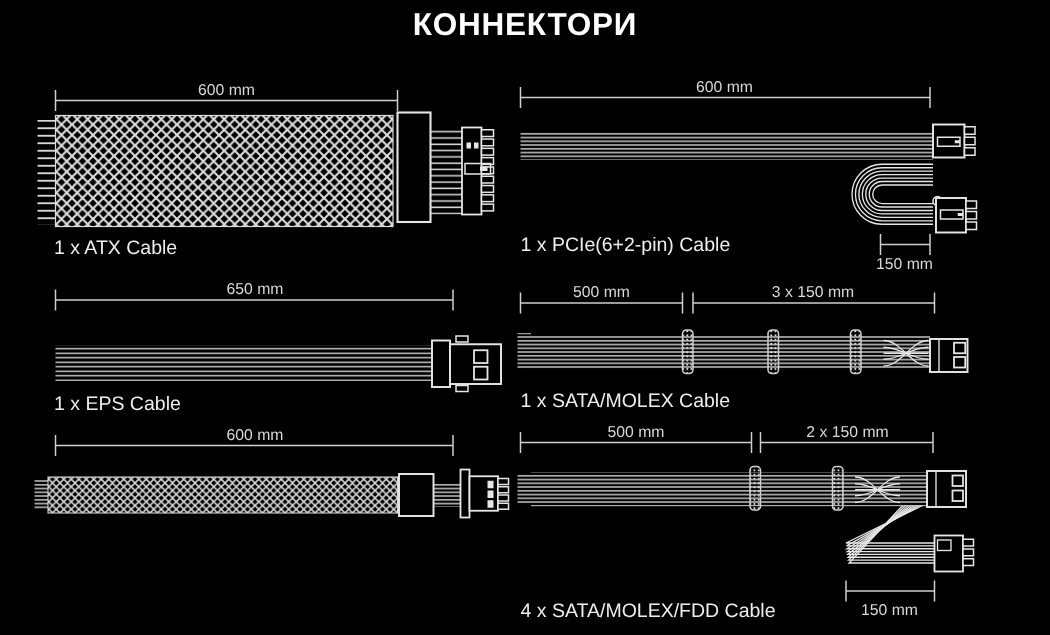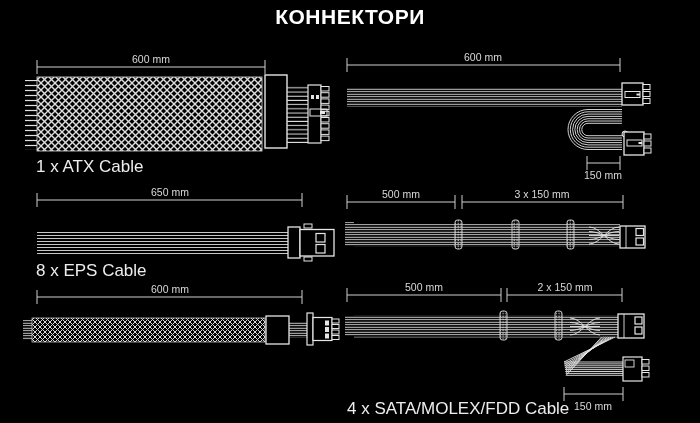--- a/index.html
+++ b/index.html
@@ -1,20 +1,20 @@
 <!DOCTYPE html>
 <html><head>
 <meta charset="utf-8">
 <style>
   html,body{margin:0;padding:0;background:#000;}
   .page{position:relative;width:700px;height:423px;background:#000;overflow:hidden;
         font-family:"Liberation Sans",sans-serif;}
   .title{position:absolute;top:5px;left:0;width:100%;text-align:center;color:#ffffff;
          font-size:21px;font-weight:bold;letter-spacing:.5px;}
-  .cable-label{position:absolute;color:#ededed;font-size:17px;white-space:nowrap;}
+  .cable-label{position:absolute;color:#ededed;font-size:13px;white-space:nowrap;}
   svg{position:absolute;overflow:visible;}
   svg text{fill:#d9d9d9;font-size:10.5px;font-family:"Liberation Sans",sans-serif;}
   .meas{stroke:#cfcfcf;stroke-width:1;}
   .ln{stroke:#e6e6e6;fill:none;}
   .box{stroke:#e6e6e6;fill:#000;}
 </style>
 </head>
 <body>
 
 <div class="page">
@@ -117,39 +117,40 @@
         <rect x="299" y="100" width="7" height="5"></rect>
       </g>
     </g>
     <g class="meas">
       <line x1="242" y1="115" x2="275" y2="115"></line>
       <line x1="242" y1="108" x2="242" y2="122"></line>
       <line x1="275" y1="108" x2="275" y2="122"></line>
     </g>
     <text x="258" y="131" text-anchor="middle">150 mm</text>
   </svg>
+  <div class="cable-label" style="left:347px;top:155px">1 x PCIe(6+2-pin) Cable</div>
 
   <svg style="left:20px;top:186px" width="325" height="82" viewBox="0 0 325 82">
     <g class="meas">
       <line x1="17" y1="14" x2="282" y2="14"></line>
       <line x1="17" y1="7" x2="17" y2="21"></line>
       <line x1="282" y1="7" x2="282" y2="21"></line>
     </g>
     <text x="150" y="10" text-anchor="middle">650 mm</text>
     <rect x="17" y="44" width="252" height="24" fill="url(#hw3)"></rect>
     <g>
       <rect class="box" x="268" y="41" width="12" height="31" stroke-width="1.3"></rect>
       <rect class="ln" x="284" y="38" width="8" height="4" stroke-width="1"></rect>
       <rect class="ln" x="284" y="71" width="8" height="4" stroke-width="1"></rect>
       <rect class="box" x="280" y="43.5" width="34" height="26.5" stroke-width="1.3"></rect>
       <rect class="ln" x="296" y="47.5" width="9" height="8.5" stroke-width="1.2"></rect>
       <rect class="ln" x="296" y="58.5" width="9" height="8.5" stroke-width="1.2"></rect>
     </g>
   </svg>
-  <div class="cable-label" style="left:36px;top:261px">8 x EPS Cable</div>
+  <div class="cable-label" style="left:36px;top:261px">1 x EPS Cable</div>
 
   <svg style="left:345px;top:186px" width="350" height="78" viewBox="0 0 350 78">
     <g class="meas">
       <line x1="2" y1="16" x2="110" y2="16"></line>
       <line x1="2" y1="9" x2="2" y2="23"></line>
       <line x1="110" y1="9" x2="110" y2="23"></line>
     </g>
     <text x="56" y="12" text-anchor="middle">500 mm</text>
     <g class="meas">
       <line x1="117" y1="16" x2="278" y2="16"></line>
@@ -171,20 +172,21 @@
       <path d="M244 53.5 C256 53.5 262 45.5 274 45.5"></path>
       <path d="M244 58 C256 58 262 41 274 41"></path>
     </g>
     <g>
       <rect class="box" x="275" y="40" width="25" height="22" stroke-width="1.3"></rect>
       <line x1="281" y1="40" x2="281" y2="62" stroke="#e6e6e6" stroke-width="0.9"></line>
       <rect class="ln" x="291" y="42.5" width="7.5" height="7" stroke-width="1.2"></rect>
       <rect class="ln" x="291" y="52" width="7.5" height="7" stroke-width="1.2"></rect>
     </g>
   </svg>
+  <div class="cable-label" style="left:347px;top:259px">1 x SATA/MOLEX Cable</div>
 
   <svg style="left:20px;top:282px" width="330" height="72" viewBox="0 0 330 72">
     <g class="meas">
       <line x1="17" y1="15" x2="282" y2="15"></line>
       <line x1="17" y1="8" x2="17" y2="22"></line>
       <line x1="282" y1="8" x2="282" y2="22"></line>
     </g>
     <text x="150" y="11" text-anchor="middle">600 mm</text>
     <rect x="3" y="38" width="9" height="20" fill="url(#hw25)"></rect>
     <rect x="12" y="36" width="233" height="24" fill="url(#braid5)" stroke="#dcdcdc" stroke-width="0.7"></rect>

